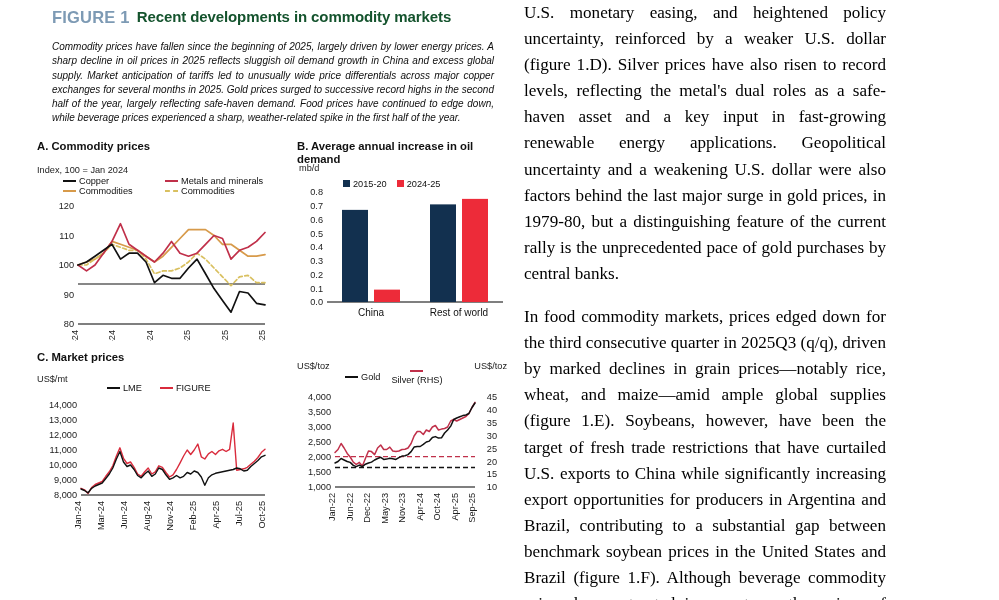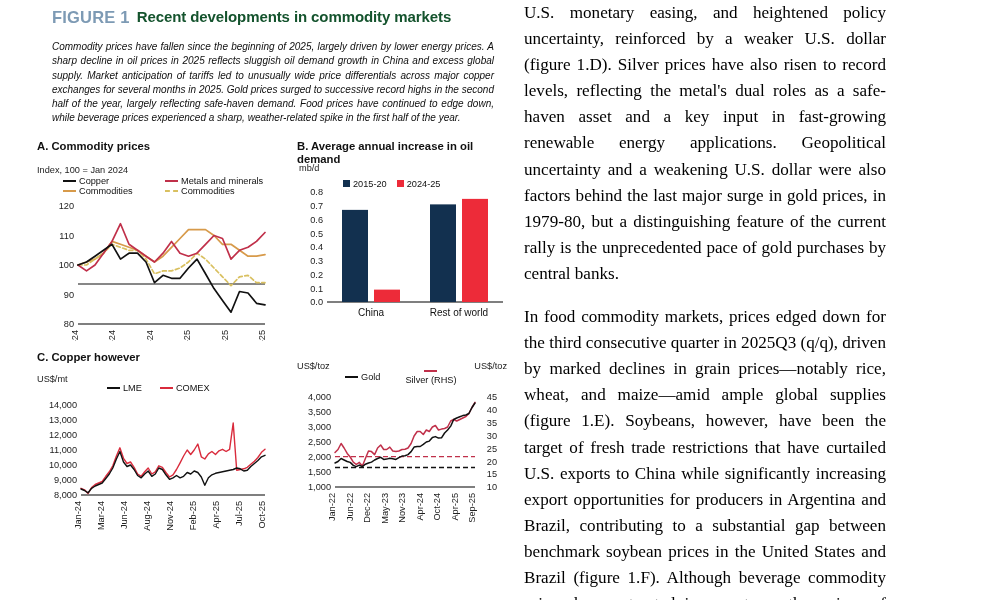--- a/index.html
+++ b/index.html
@@ -166,31 +166,31 @@
                   <text x="162" y="140" class="catlab" text-anchor="middle">Rest of world</text>
                 </g>
             </svg>
           </div>
         </div>
       </div>
 
       <div class="prow" style="margin-top:10px;">
 
         <div class="panel p-left">
-          <div class="p-title one">C. Copper however</div>
+          <div class="p-title one">C. Market prices</div>
           <div class="unit" style="margin-top:10px;">US$/mt</div>
 
           <div class="legend" style="margin:-1px 0 0 70px;">
             <div class="lg" style="margin-right:18px;">
               <span class="ln" style="border-top-color:#111111;"></span>
               <span>LME</span>
             </div>
             <div class="lg" style="margin-right:0;">
               <span class="ln" style="border-top-color:#d92b3c;"></span>
-              <span>COMEX</span>
+              <span>FIGURE</span>
             </div>
           </div>
 
           <div class="plotwrap">
             <svg width="232" height="145" viewBox="0 0 232 145">
               <g id="pc-yticks">
                   <text x="40" y="105.3" class="tickv" text-anchor="end">8,000</text>
                   <text x="40" y="90.3" class="tickv" text-anchor="end">9,000</text>
                   <text x="40" y="75.3" class="tickv" text-anchor="end">10,000</text>
                   <text x="40" y="60.3" class="tickv" text-anchor="end">11,000</text>
@@ -219,21 +219,21 @@
         </div>
 
         <div class="panel p-right">
 
           <div style="display:flex;justify-content:space-between;margin-top:10px;">
             <span class="unit">US$/toz</span>
             <span class="unit-r">US$/toz</span>
           </div>
 
           <div class="legend" style="margin:-1px 0 0 48px;">
-            <div class="lg" style="margin-right:25px;">
+            <div class="lg" style="margin-right:11px;">
               <span class="ln" style="border-top-color:#111111;"></span>
               <span>Gold</span>
             </div>
             <div class="lg" style="margin-right:0;flex-direction:column;">
               <span class="ln" style="border-top-color:#c0304a;"></span>
               <span>Silver (RHS)</span>
             </div>
           </div>
 
           <div class="plotwrap">

